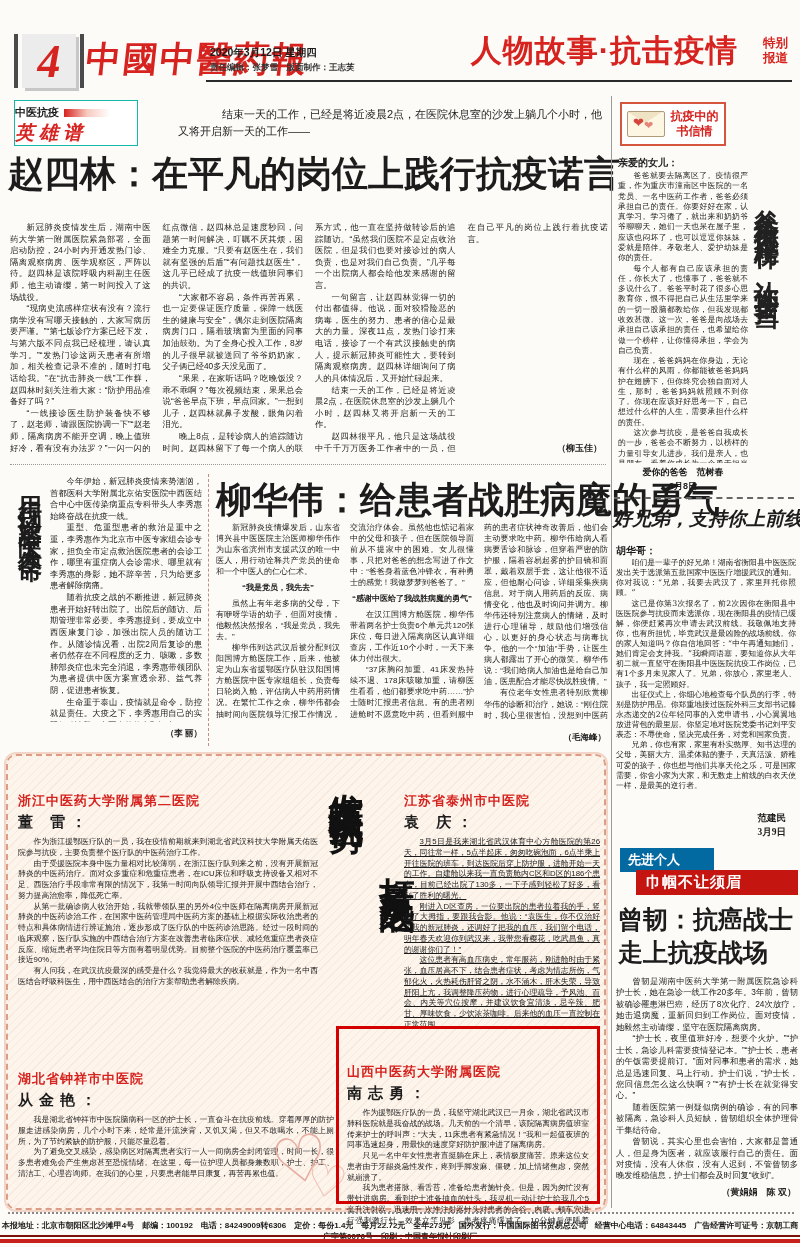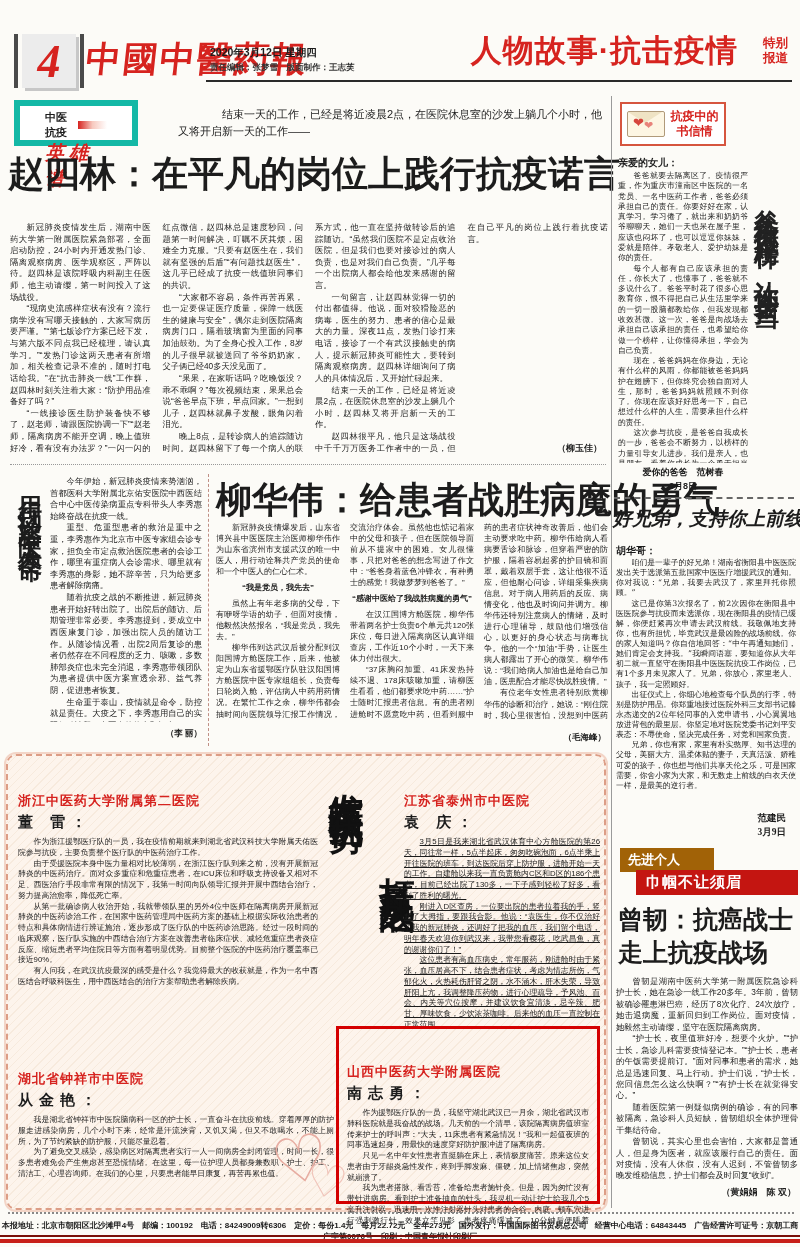--- a/index.html
+++ b/index.html
@@ -13,21 +13,21 @@
          display:flex;align-items:center;justify-content:center;}
   .pgnum{font:italic 900 46px "Liberation Serif",serif;color:#d6231f;}
   .masthead{left:86px;top:36px;font-family:"DejaVu Serif",serif;font-weight:900;font-size:35px;
             color:#d6231f;letter-spacing:2px;transform:skewX(-6deg);}
   .dateline{left:210px;top:46px;font-size:10.5px;font-weight:700;}
   .editors{left:210px;top:62px;font-size:8.5px;font-weight:700;color:#333;}
   .sectitle{right:62px;top:30px;font-weight:900;font-size:31px;color:#d6231f;letter-spacing:1px;}
   .secbadge{right:12px;top:36px;font-weight:900;font-size:12.5px;color:#d6231f;line-height:1.2;text-align:center;}
   .hdrule{left:206px;top:80px;width:586px;border-top:2px solid #2a2a2a;}
   
-  .herotag{left:14px;top:100px;width:124px;height:46px;border:6px solid #14b8a6;background:#fff;padding:4px 25px;box-sizing:border-box;}
+  .herotag{left:14px;top:100px;width:124px;height:46px;border:1px solid #14b8a6;background:#fff;padding:4px 0;box-sizing:border-box;}
   .herotag .r1{display:flex;align-items:center;gap:5px;}
   .herotag .t1{font-weight:800;font-size:11px;}
   .grad{width:46px;height:8px;background:linear-gradient(90deg,#d6231f,#f7c9bf,#fff);}
   .herotag .t2{font-family:"DejaVu Serif",serif;font-style:italic;font-weight:900;font-size:19px;
                color:#d6231f;letter-spacing:5px;}
   .intro{left:178px;top:106px;width:428px;font-size:11px;line-height:1.55;text-indent:4em;}
   .mainhead{left:8px;top:150px;width:600px;font-weight:900;font-size:36px;letter-spacing:0;white-space:nowrap;}
   .txt p{margin:0;text-indent:2em;text-align:justify;}
   .txt p.sub{text-indent:0;text-align:center;font-weight:800;margin:5px 0;}
   .mainbody{left:10px;top:222px;width:598px;height:236px;column-count:4;column-gap:12px;column-fill:auto;
@@ -83,21 +83,21 @@
   .l1sign2{left:618px;top:480px;width:130px;text-align:center;font-weight:800;font-size:9px;}
   .motto{left:750px;top:190px;height:440px;writing-mode:vertical-rl;text-orientation:upright;
          font-family:"DejaVu Serif",serif;font-weight:700;font-size:25px;letter-spacing:5px;color:#222;}
   .raildash{left:614px;top:497px;width:180px;border-top:2px dashed #666;}
   .l2title{left:613px;top:506px;width:184px;font-family:"DejaVu Serif",serif;font-weight:900;
            font-size:19px;white-space:nowrap;font-style:italic;}
   .l2salu{left:616px;top:544px;font-weight:800;font-size:10px;}
   .l2body{left:616px;top:558px;width:180px;height:250px;font-size:7.8px;line-height:1.3;overflow:hidden;}
   .l2sign1{left:616px;top:812px;width:170px;text-align:right;font-weight:700;font-size:9.5px;}
   .l2sign2{left:616px;top:826px;width:170px;text-align:right;font-weight:800;font-size:9.5px;font-family:Liberation Serif, serif;}
-  .mb1{left:620px;top:848px;width:86px;background:#a16207;color:#fff;font-weight:800;font-size:13px;
+  .mb1{left:620px;top:848px;width:86px;background:#0369a1;color:#fff;font-weight:800;font-size:13px;
        padding:3px 0 3px 8px;}
   .mb2{left:636px;top:870px;width:152px;background:#c41511;color:#fff;font-weight:900;font-size:15px;
        padding:3px 0 3px 10px;letter-spacing:1px;}
   .modelhead{left:618px;top:904px;font-family:"DejaVu Serif",serif;font-weight:900;font-size:25px;line-height:1.3;}
   .modelbody{left:616px;top:976px;width:182px;height:206px;font-size:8.3px;line-height:1.38;overflow:hidden;}
   .modelbyline{left:640px;top:1186px;width:156px;text-align:right;font-weight:800;font-size:9px;}
   
   .ftdots{left:8px;top:1212px;width:786px;border-top:2px dotted #888;}
   .ftbar{left:0;top:1220px;width:800px;text-align:center;font-size:8px;font-weight:700;color:#1a1a1a;}
   .ftl1{left:0;top:1235px;width:800px;height:2px;background:#7a100a;}

